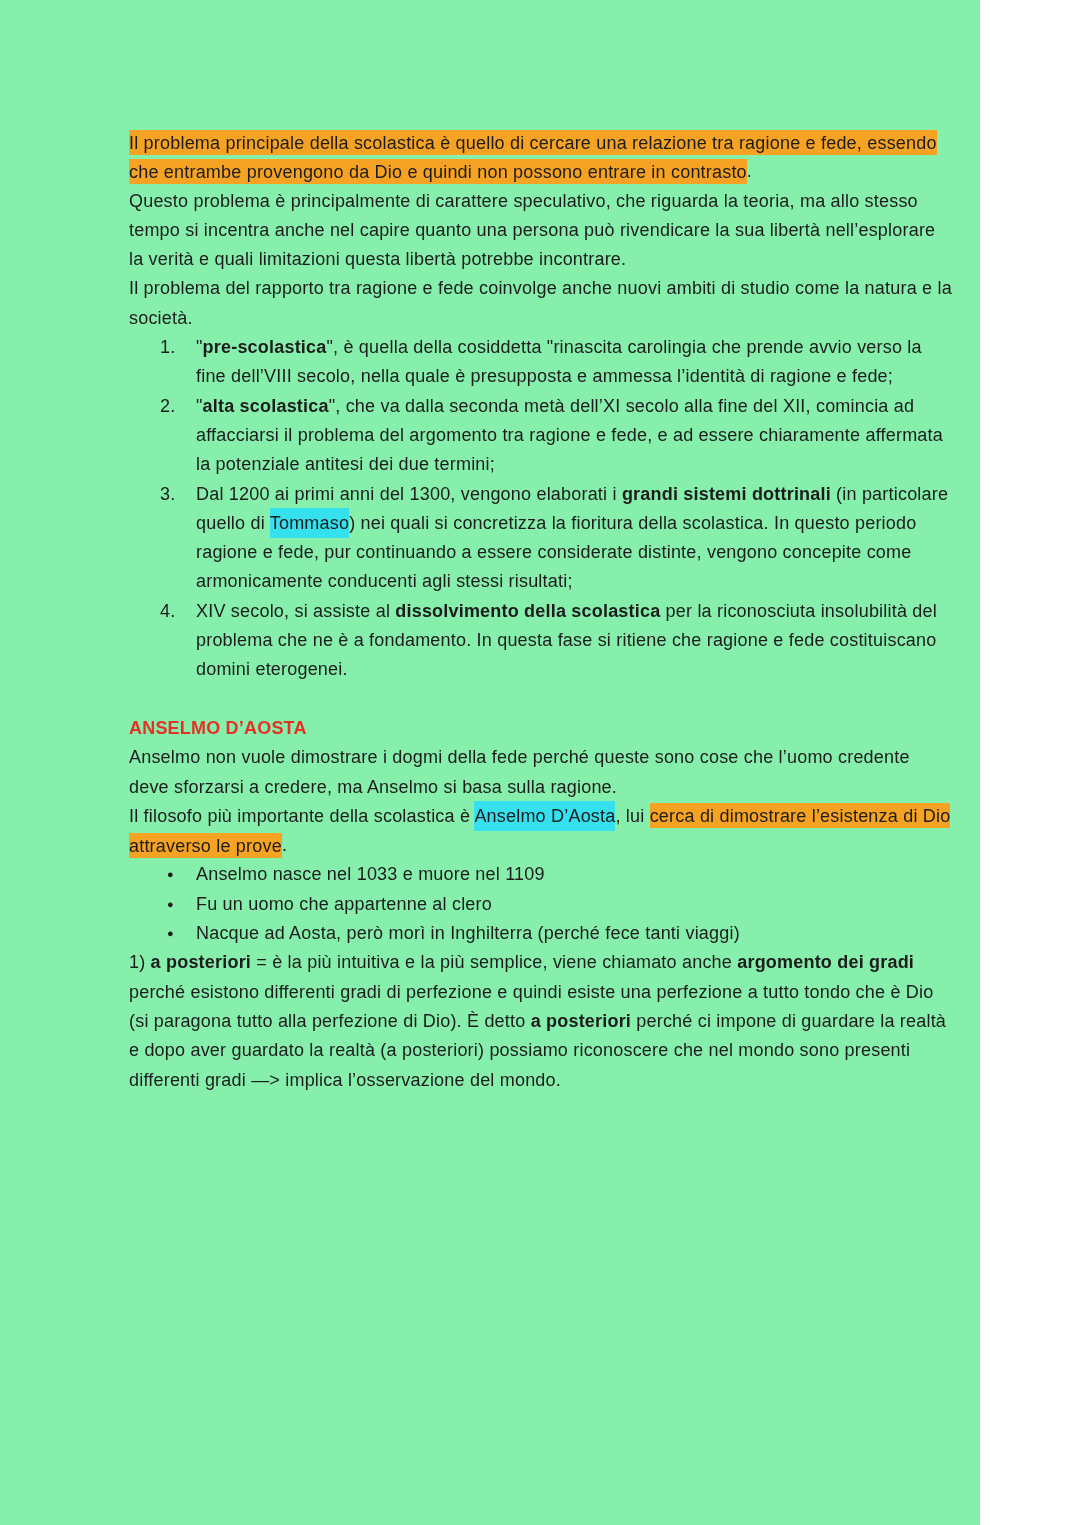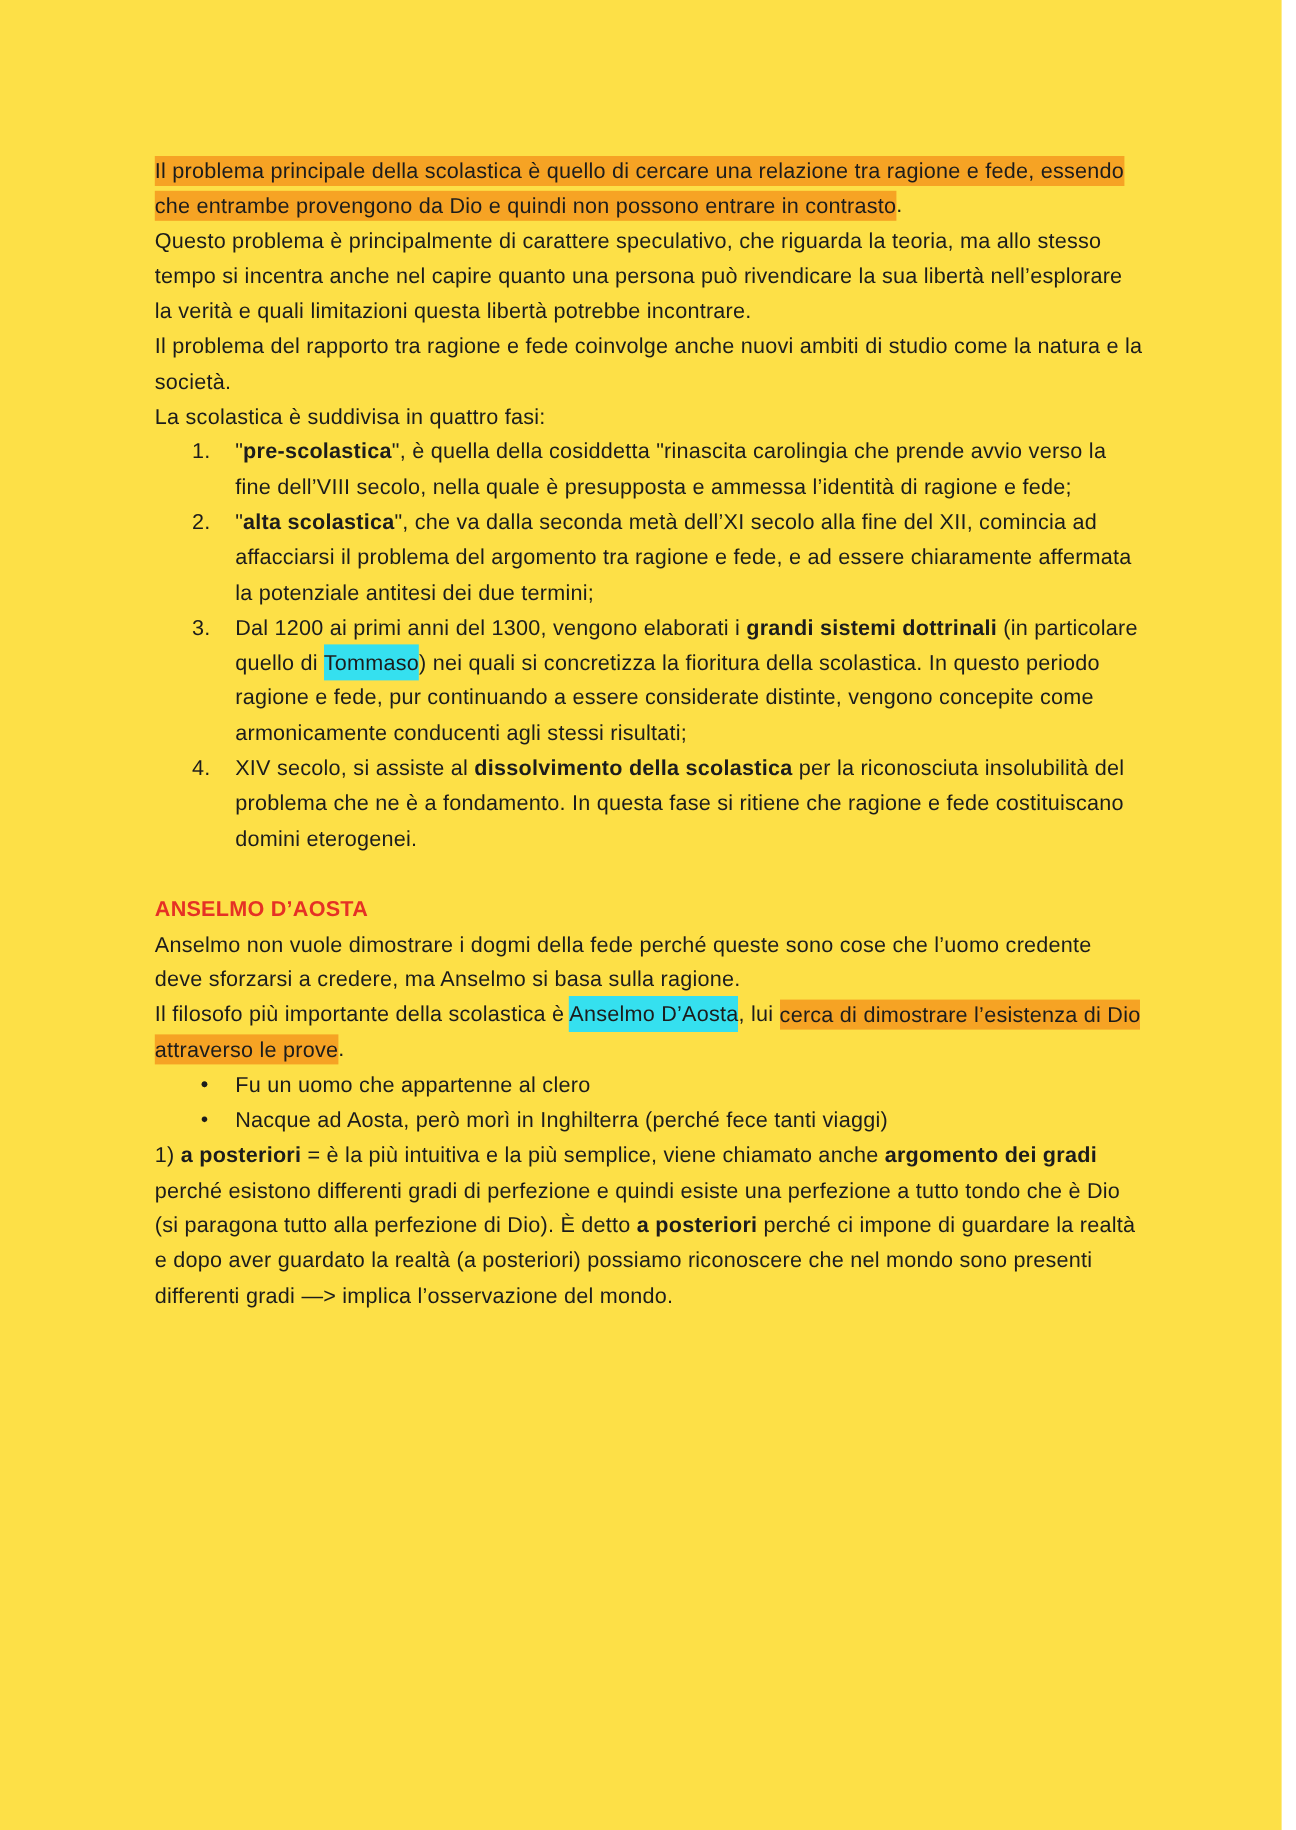--- a/index.html
+++ b/index.html
@@ -7,23 +7,23 @@
   body {
     width: 1080px;
     height: 1525px;
     background: #ffffff;
     font-family: "Liberation Sans", "DejaVu Sans", sans-serif;
     color: #1c1c1c;
     overflow: hidden;
   }
   .page {
     position: relative;
-    width: 1068px;
+    width: 980px;
     height: 1525px;
-    background: #fde047;
+    background: #86efac;
   }
   .doc {
     position: absolute;
     left: 129px;
     top: 128px;
     width: 824px;
     font-size: 18px;
     line-height: 29.3px;
     letter-spacing: 0.2px;
   }
@@ -68,27 +68,26 @@
   .spacer { height: 29.3px; }
 </style>
 </head>
 <body style="background: rgb(255, 255, 255); color: rgb(28, 28, 28);">
 
 <div class="page">
   <div class="doc" id="doc-content">
       <p><span class="hl-orange">Il problema principale della scolastica è quello di cercare una relazione tra ragione e fede, essendo che entrambe provengono da Dio e quindi non possono entrare in contrasto</span><span>.</span></p>
       <p><span>Questo problema è principalmente di carattere speculativo, che riguarda la teoria, ma allo stesso tempo si incentra anche nel capire quanto una persona può rivendicare la sua libertà nell’esplorare la verità e quali limitazioni questa libertà potrebbe incontrare.</span></p>
       <p><span>Il problema del rapporto tra ragione e fede coinvolge anche nuovi ambiti di studio come la natura e la società.</span></p>
-      <p><span>La scolastica è suddivisa in quattro fasi:</span></p>
       <div class="oli"><span class="marker">1.</span><span class="li-text"><span>"</span><span class="b">pre-scolastica</span><span>", è quella della cosiddetta "rinascita carolingia che prende avvio verso la fine dell’VIII secolo, nella quale è presupposta e </span><span class="u">ammessa l’identità di ragione e fede</span><span>;</span></span></div>
       <div class="oli"><span class="marker">2.</span><span class="li-text"><span>"</span><span class="b">alta scolastica</span><span>", che va dalla seconda metà dell’XI secolo alla fine del XII, comincia ad affacciarsi il </span><span class="u">problema del argomento tra ragione e fede</span><span>, e ad essere chiaramente affermata la potenziale antitesi dei due termini;</span></span></div>
       <div class="oli"><span class="marker">3.</span><span class="li-text"><span>Dal 1200 ai primi anni del 1300, vengono elaborati i </span><span class="b">grandi sistemi dottrinali</span><span> (in particolare quello di </span><span class="hl-cyan">Tommaso</span><span>) nei quali si concretizza la fioritura della scolastica. In questo periodo </span><span class="u">ragione e fede, pur continuando a essere considerate distinte, vengono concepite come armonicamente conducenti agli stessi risultati</span><span>;</span></span></div>
       <div class="oli"><span class="marker">4.</span><span class="li-text"><span>XIV secolo, si assiste al </span><span class="b">dissolvimento della scolastica</span><span> per la riconosciuta insolubilità del problema che ne è a fondamento. In questa fase si ritiene che </span><span class="u">ragione e fede costituiscano domini eterogenei</span><span>.</span></span></div>
       <div class="spacer"></div>
       <h2><span>ANSELMO D’AOSTA</span></h2>
       <p><span>Anselmo non vuole dimostrare i dogmi della fede perché queste sono cose che l’uomo credente deve sforzarsi a credere, ma Anselmo si basa sulla ragione.</span></p>
       <p><span>Il filosofo più importante della scolastica è </span><span class="hl-cyan">Anselmo D’Aosta</span><span>, lui </span><span class="hl-orange">cerca di dimostrare l’esistenza di Dio attraverso le prove</span><span>.</span></p>
-      <div class="uli"><span class="marker">●</span></div>
+      <div class="uli"><span class="marker">●</span><span class="li-text"><span>Anselmo nasce nel 1033 e muore nel 1109</span></span></div>
       <div class="uli"><span class="marker">●</span><span class="li-text"><span>Fu un uomo che appartenne al clero</span></span></div>
       <div class="uli"><span class="marker">●</span><span class="li-text"><span>Nacque ad Aosta, però morì in Inghilterra (perché fece tanti viaggi)</span></span></div>
       <p><span>1) </span><span class="b">a posteriori</span><span> = è la più intuitiva e la più semplice, viene chiamato anche </span><span class="b">argomento dei gradi</span><span> perché </span><span class="u">esistono differenti gradi di perfezione e quindi esiste una perfezione a tutto tondo che è Dio</span><span> (si paragona tutto alla perfezione di Dio). È detto </span><span class="b">a posteriori</span><span> perché </span><span class="u">ci impone di guardare la realtà e dopo aver guardato la realtà (a posteriori) possiamo riconoscere che nel mondo sono presenti differenti gradi</span><span> —&gt; implica l’osservazione del mondo.</span></p>
     </div>
 </div>
 
 </body></html>

